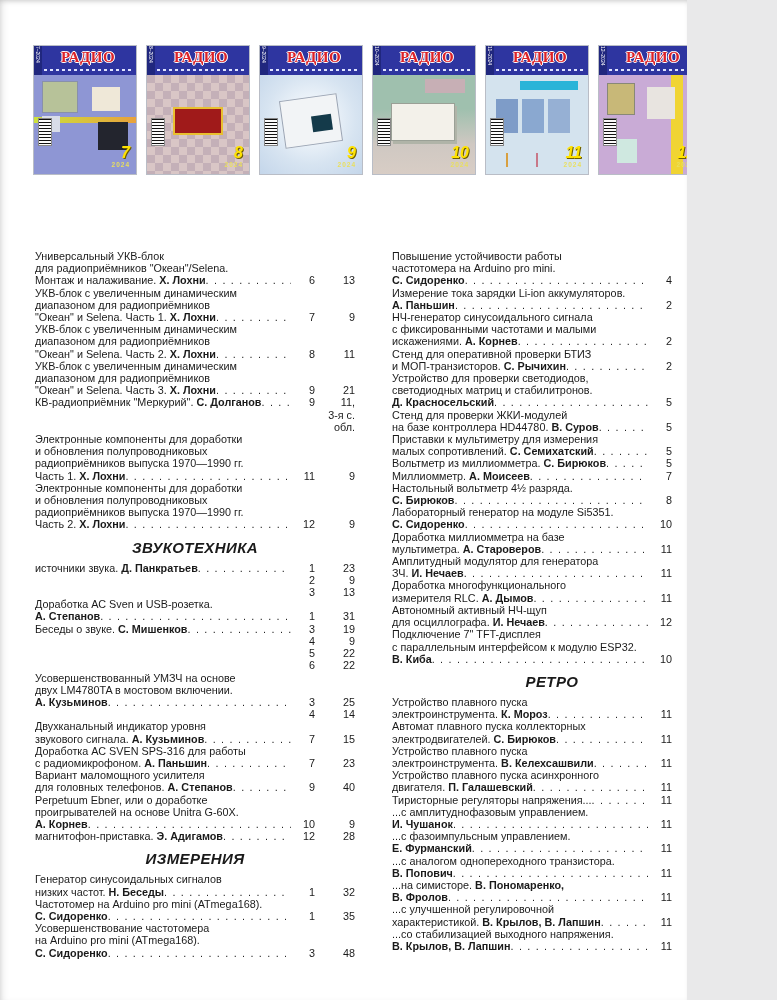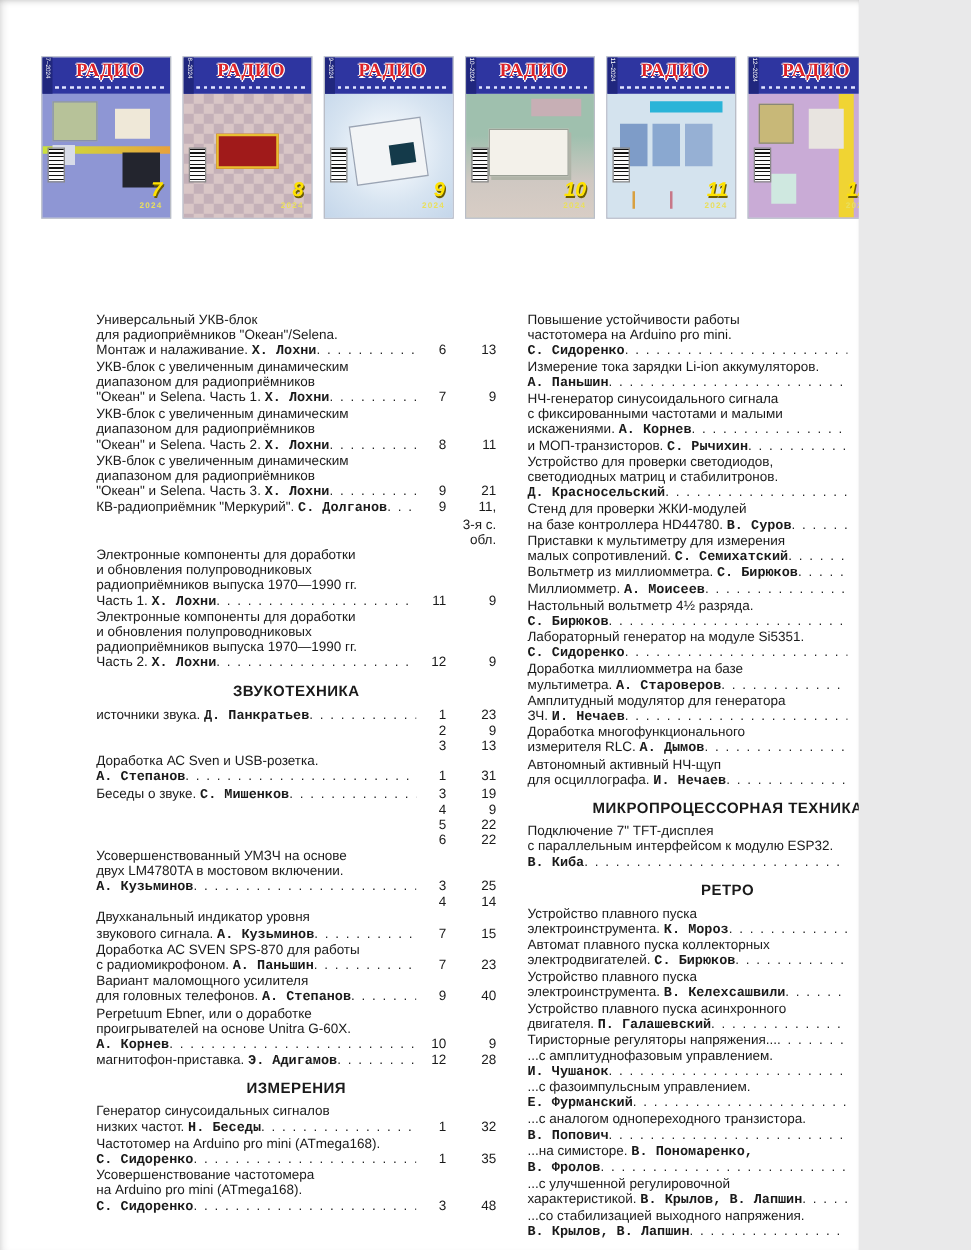--- a/index.html
+++ b/index.html
@@ -50,29 +50,29 @@
         color:#c5292e;font-family:"Liberation Serif",serif;font-weight:bold;font-size:25px;letter-spacing:2px;}
   .brand-vert svg{display:inline-block;margin:0 0 3px 0;}
   .brand-reg{font-size:11px;letter-spacing:0;}
   
   .margin-submit{position:absolute;left:731px;top:660px;writing-mode:vertical-lr;
         font-size:9px;font-weight:bold;line-height:13px;color:#222;}
   .margin-submit span{display:block;}
   .margin-issue{position:absolute;left:742px;top:864px;writing-mode:vertical-lr;
         font-size:10px;font-weight:bold;color:#222;}
   
-  .toc{position:absolute;left:35px;top:250px;width:668px;display:flex;gap:25px;margin-left:42px;}
+  .toc{position:absolute;left:35px;top:250px;width:668px;display:flex;gap:37px;}
   .col{width:320px;flex:none;}
   .row{display:flex;align-items:baseline;font-size:10.8px;line-height:12.2px;}
   .row .txt{white-space:nowrap;flex:0 0 auto;}
-  .row .txt b{font-weight:bold;font-family:Liberation Mono, monospace;}
+  .row .txt b{font-weight:bold;}
   .row .dots{flex:1 1 0;min-width:0;overflow:hidden;white-space:nowrap;letter-spacing:1.2px;color:#222;}
   .row .n{width:24px;flex:none;text-align:right;}
   .row .p{width:40px;flex:none;text-align:right;}
-  .sec{font-size:12px;font-weight:bold;text-align:center;letter-spacing:.4px;margin:8px 0 6px;}
+  .sec{font-size:15px;font-weight:bold;text-align:center;letter-spacing:.4px;margin:8px 0 6px;font-style:italic;}
 </style>
 </head>
 <body>
 
 <div class="page">
 
   <div class="covers">
       <div class="cover c7">
         <div class="cover-body" style="background-color: rgb(142, 150, 212);">
           <div class="decor"></div>
@@ -391,21 +391,21 @@
           <span class="n"></span>
           <span class="p"></span>
         </div>
         <div class="row">
           <span class="txt">звукового сигнала. <b>А. Кузьминов</b></span>
           <span class="dots">. . . . . . . . . . . . . . . . . . . . . . . . . . . . . . . . . . . . . . . . . . . . . . . . . . . . . . . . . . . . . . . . . . . . . . . . . . . . . . . . </span>
           <span class="n">7</span>
           <span class="p">15</span>
         </div>
         <div class="row">
-          <span class="txt">Доработка АС SVEN SPS-870 для работы</span>
+          <span class="txt">Доработка АС SVEN SPS-316 для работы</span>
           <span class="dots"></span>
           <span class="n"></span>
           <span class="p"></span>
         </div>
         <div class="row">
           <span class="txt">с радиомикрофоном. <b>А. Паньшин</b></span>
           <span class="dots">. . . . . . . . . . . . . . . . . . . . . . . . . . . . . . . . . . . . . . . . . . . . . . . . . . . . . . . . . . . . . . . . . . . . . . . . . . . . . . . . </span>
           <span class="n">7</span>
           <span class="p">23</span>
         </div>
@@ -532,20 +532,26 @@
           <span class="n"></span>
           <span class="p"></span>
         </div>
         <div class="row">
           <span class="txt">искажениями. <b>А. Корнев</b></span>
           <span class="dots">. . . . . . . . . . . . . . . . . . . . . . . . . . . . . . . . . . . . . . . . . . . . . . . . . . . . . . . . . . . . . . . . . . . . . . . . . . . . . . . . </span>
           <span class="n">2</span>
           <span class="p">33</span>
         </div>
         <div class="row">
+          <span class="txt">Стенд для оперативной проверки БТИЗ</span>
+          <span class="dots"></span>
+          <span class="n"></span>
+          <span class="p"></span>
+        </div>
+        <div class="row">
           <span class="txt">и МОП-транзисторов. <b>С. Рычихин</b></span>
           <span class="dots">. . . . . . . . . . . . . . . . . . . . . . . . . . . . . . . . . . . . . . . . . . . . . . . . . . . . . . . . . . . . . . . . . . . . . . . . . . . . . . . . </span>
           <span class="n">2</span>
           <span class="p">34</span>
         </div>
         <div class="row">
           <span class="txt">Устройство для проверки светодиодов,</span>
           <span class="dots"></span>
           <span class="n"></span>
           <span class="p"></span>
@@ -663,21 +669,20 @@
           <span class="dots"></span>
           <span class="n"></span>
           <span class="p"></span>
         </div>
         <div class="row">
           <span class="txt">для осциллографа. <b>И. Нечаев</b></span>
           <span class="dots">. . . . . . . . . . . . . . . . . . . . . . . . . . . . . . . . . . . . . . . . . . . . . . . . . . . . . . . . . . . . . . . . . . . . . . . . . . . . . . . . </span>
           <span class="n">12</span>
           <span class="p">39</span>
         </div>
-        <div class="sec">МИКРОПРОЦЕССОРНАЯ ТЕХНИКА</div>
         <div class="row">
           <span class="txt">Подключение 7" TFT-дисплея</span>
           <span class="dots"></span>
           <span class="n"></span>
           <span class="p"></span>
         </div>
         <div class="row">
           <span class="txt">с параллельным интерфейсом к модулю ESP32.</span>
           <span class="dots"></span>
           <span class="n"></span>

